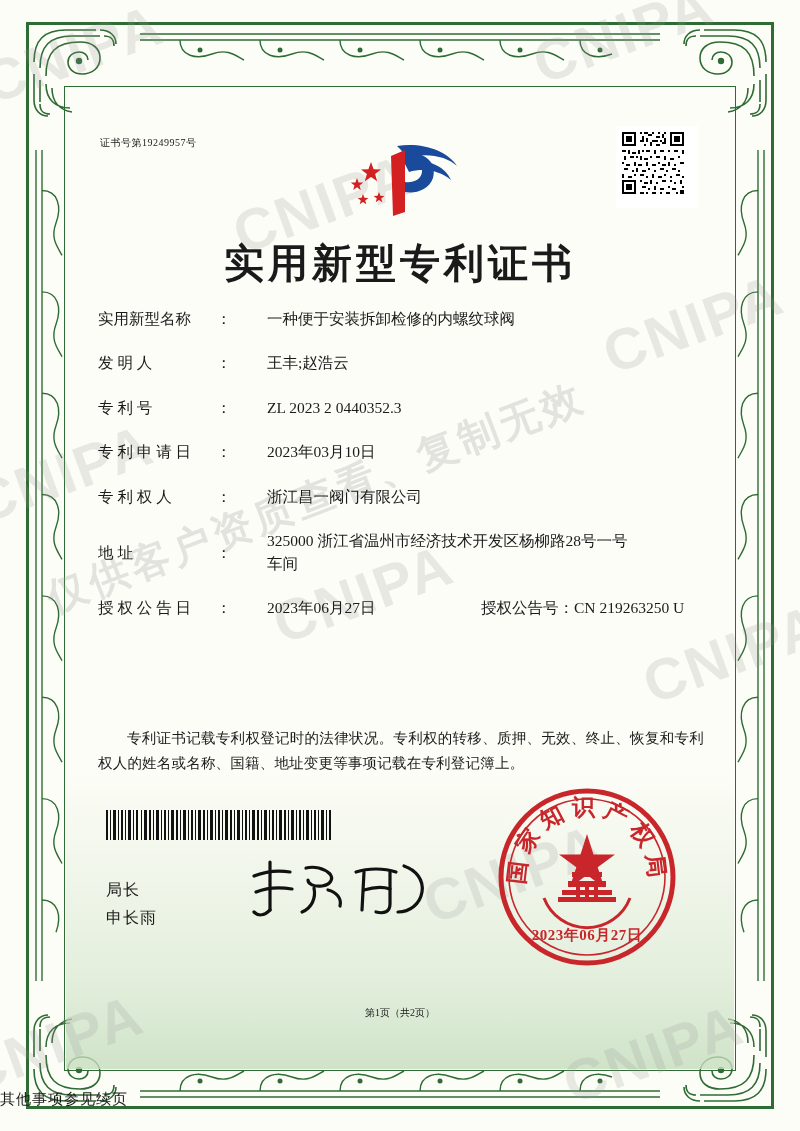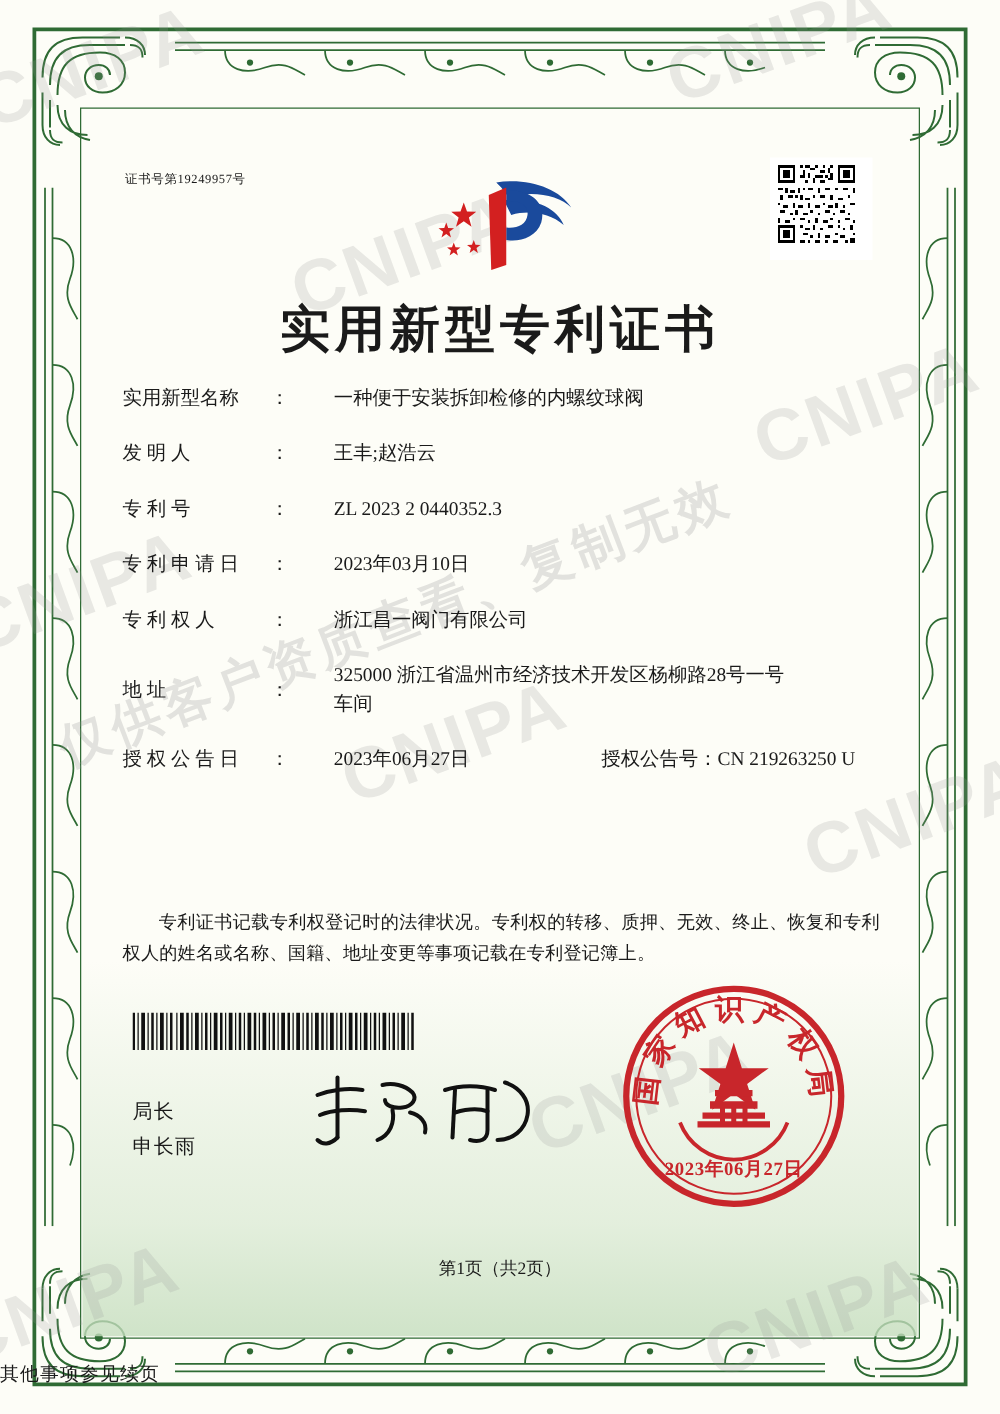--- a/index.html
+++ b/index.html
@@ -217,21 +217,21 @@
     font-size: 15px;
     font-weight: bold;
     letter-spacing: 0.5px;
   }
 
   .page-num {
     position: absolute;
     left: 0; right: 0;
     top: 920px;
     text-align: center;
-    font-size: 14px;
+    font-size: 10px;
   }
 
   .footer-note {
     position: absolute;
     left: 0; right: 0;
     bottom: 22px;
     text-align: left;
     font-size: 15px;
     letter-spacing: 1px;
     z-index: 6;

